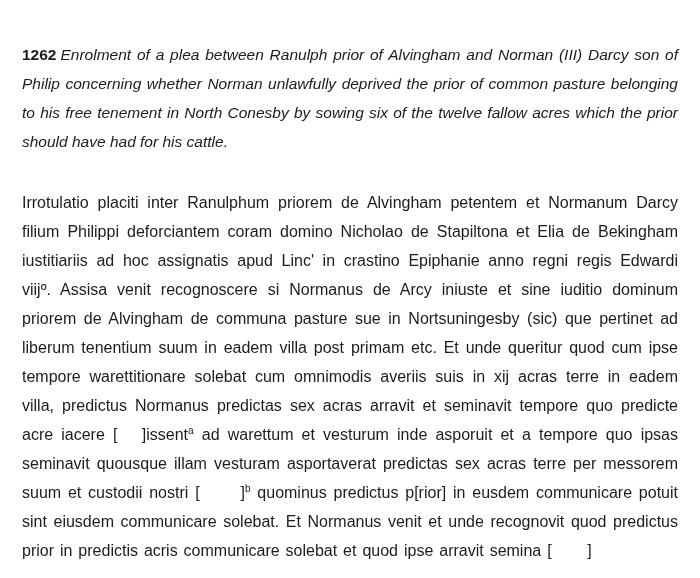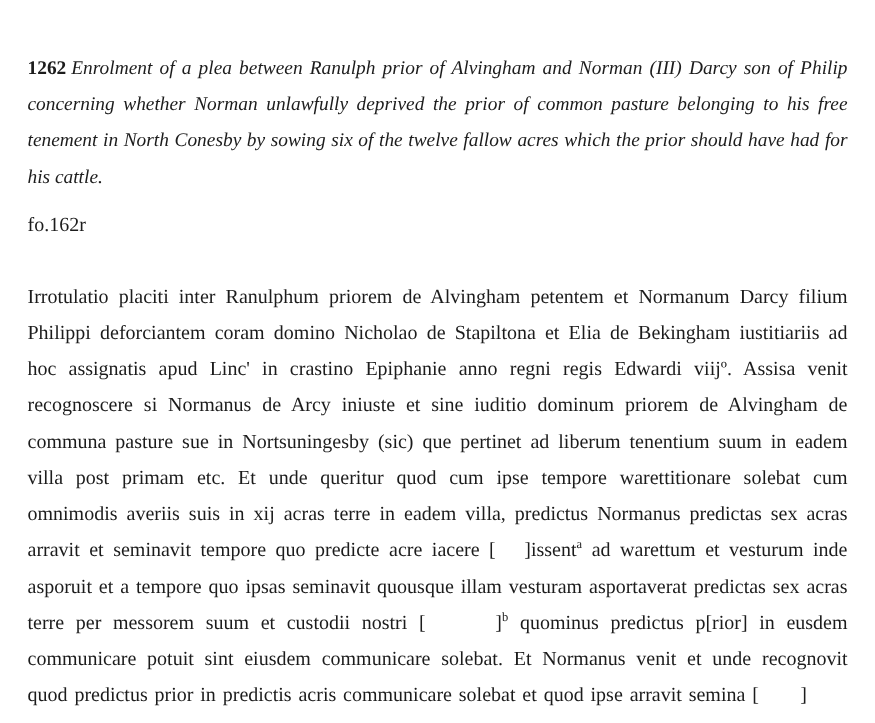--- a/index.html
+++ b/index.html
@@ -6,21 +6,21 @@
     margin: 0;
     padding: 0;
     background: #ffffff;
   }
   .page {
     position: relative;
     width: 700px;
     height: 578px;
     background: #ffffff;
     color: #1c1c1c;
-    font-family: Liberation Serif, serif;
+    font-family: Liberation Sans, sans-serif;
     box-sizing: border-box;
     padding: 24px 22px 13px 22px;
     overflow: hidden;
   }
   .entry-header {
     font-size: 15.5px;
     line-height: 29px;
     text-align: justify;
   }
   .entry-number {
@@ -57,17 +57,16 @@
   }
 </style>
 </head>
 <body>
 
 <div class="page">
 
   <p class="entry-header"><span class="entry-number">1262</span><span class="entry-summary">Enrolment of a plea between Ranulph prior of Alvingham and Norman (III) Darcy son of Philip concerning whether Norman unlawfully deprived the prior of common pasture belonging to his free tenement in North Conesby by sowing six of the twelve fallow acres which the prior should have had for his cattle.</span></p>
 
 
-  <div class="folio">fo.162r</div>
 
   <p class="body-paragraph"><span>Irrotulatio placiti inter Ranulphum priorem de Alvingham petentem et Normanum Darcy filium Philippi deforciantem coram domino Nicholao de Stapiltona et Elia de Bekingham iustitiariis ad hoc assignatis apud Linc' in crastino Epiphanie anno regni regis Edwardi viijº.  Assisa venit recognoscere si Normanus de Arcy iniuste et sine iuditio dominum priorem de Alvingham de communa pasture sue in Nortsuningesby (sic) que pertinet ad liberum tenentium suum in eadem villa post primam etc.  Et unde queritur quod cum ipse tempore warettitionare solebat cum omnimodis averiis suis in xij acras terre in eadem villa, predictus Normanus predictas sex acras arravit et seminavit tempore quo predicte acre iacere [&nbsp;&nbsp;&nbsp;]issent</span><sup>a</sup><span> ad warettum et vesturum inde asporuit et a tempore quo ipsas seminavit quousque illam vesturam asportaverat predictas sex acras terre per messorem suum et custodii nostri [&nbsp;&nbsp;&nbsp;&nbsp;&nbsp;&nbsp;]</span><sup>b</sup><span> quominus predictus p[rior] in eusdem communicare potuit sint eiusdem communicare solebat.  Et Normanus venit et unde recognovit quod predictus prior in predictis acris communicare solebat et quod ipse arravit semina [&nbsp;&nbsp;&nbsp;&nbsp;&nbsp;&nbsp;]</span></p>
 
 </div>
 
 </body></html>

